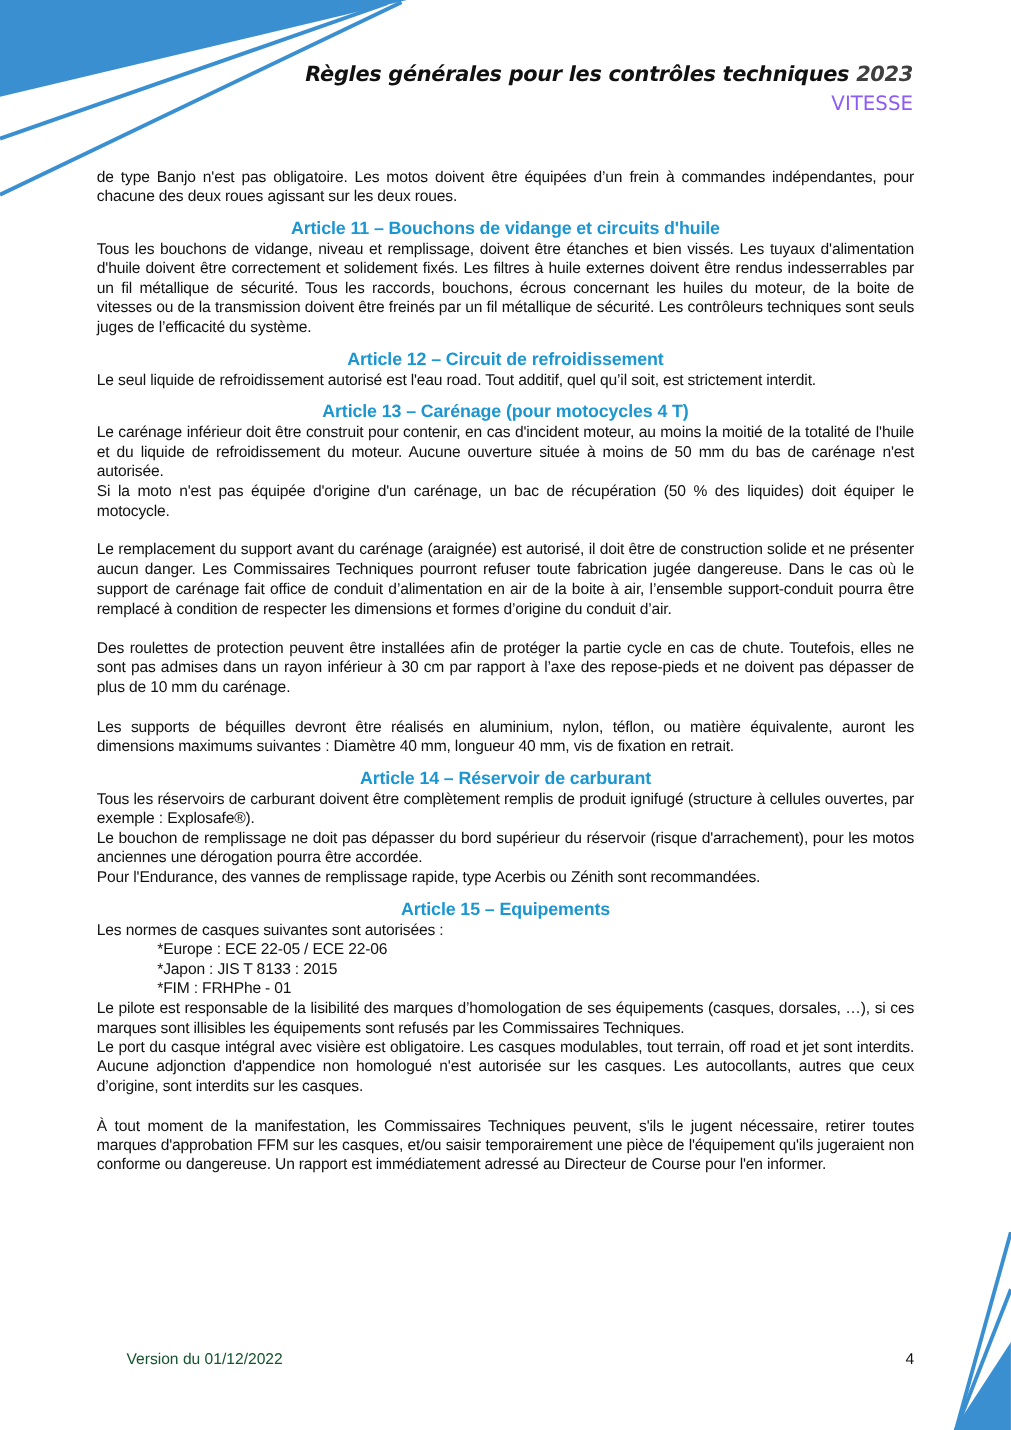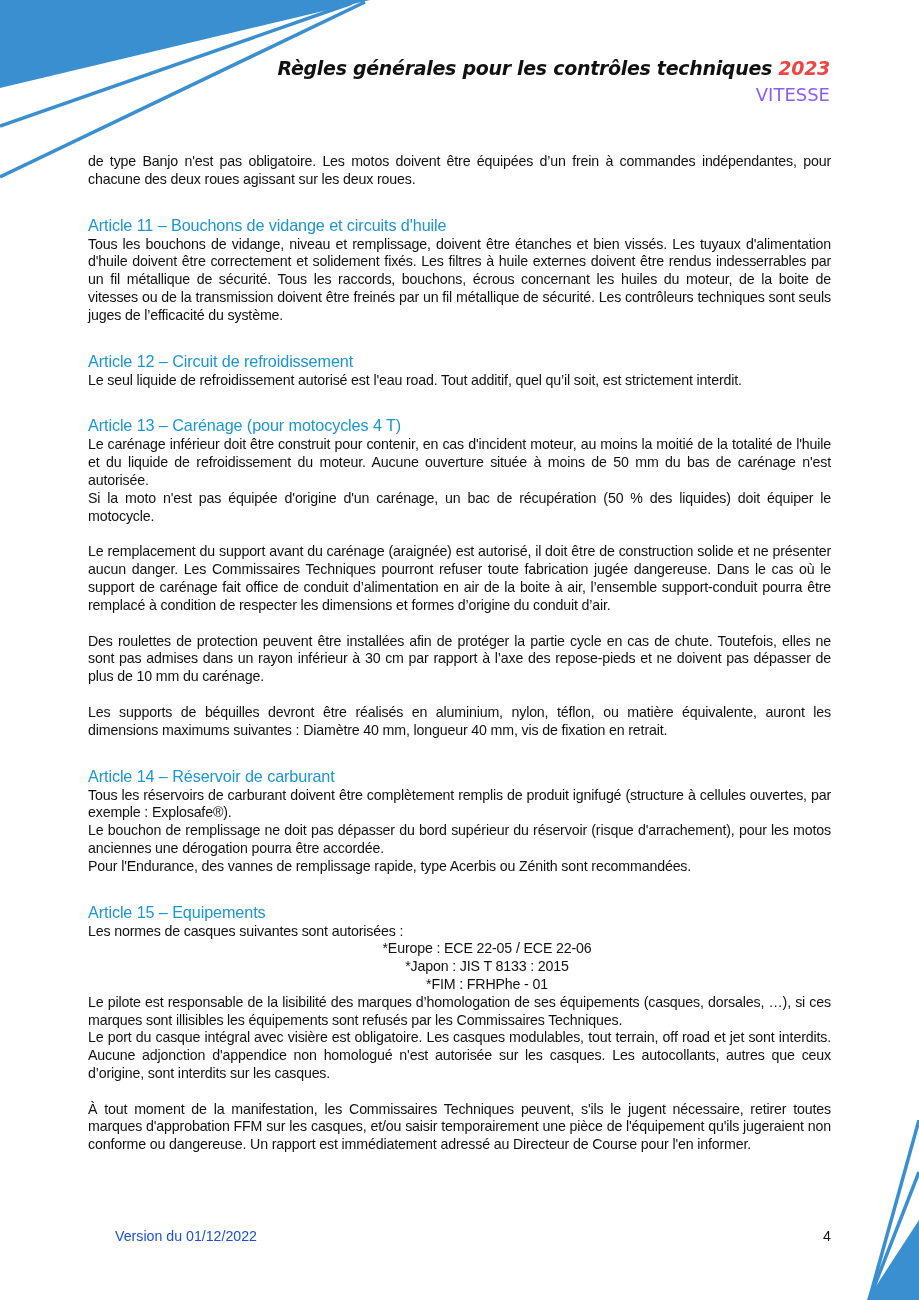--- a/index.html
+++ b/index.html
@@ -9,44 +9,44 @@
     .deco { position: absolute; pointer-events: none; }
     .deco-top { left: 0; top: 0; width: 380px; height: 180px; }
     .deco-bottom { right: 0; bottom: 0; width: 80px; height: 180px; }
 
     .header-title {
       position: absolute; right: 89px; top: 57px;
       font-family: "DejaVu Sans", sans-serif;
       font-size: 19px; font-weight: bold; font-style: italic;
       color: #111111; letter-spacing: -0.3px; white-space: nowrap;
     }
-    .header-title .year { color: #ef4444; }
+    .header-title .year { color: #404040; }
     .header-sub {
       position: absolute; right: 89px; top: 84px;
       font-family: "DejaVu Sans", sans-serif;
       font-size: 18px; color: #8b5cf6; letter-spacing: 0px;
     }
 
     .content {
       position: absolute; left: 88px; top: 153px; width: 743px;
       font-size: 14.2px; line-height: 17.8px; text-align: justify;
       letter-spacing: -0.15px;
     }
     .content p { margin: 0; }
     .gap { height: 18px; }
     .article-title {
-      color: #1b96d0; font-weight: normal; font-size: 16.2px;
-      line-height: 20px; margin-top: 26px; margin-bottom: 1px;
-      text-align: left; letter-spacing: -0.1px;
+      color: #1b96d0; font-weight: bold; font-size: 16.2px;
+      line-height: 20px; margin-top: 9px; margin-bottom: 1px;
+      text-align: center; letter-spacing: -0.1px;
     }
-    .norm-list { list-style: none; padding-left: 55px; text-align: center; }
+    .norm-list { list-style: none; padding-left: 55px; text-align: left; }
     .norm-list li { line-height: 17.8px; }
 
     .footer-version {
-      position: absolute; left: 115px; top: 1228px; font-size: 14.2px; color: #1d4ed8; text-align: center;
+      position: absolute; left: 115px; top: 1228px; font-size: 14.2px; color: #14532d; text-align: center;
     }
     .footer-page {
       position: absolute; right: 88px; top: 1228px; font-size: 14.2px; color: #111111;
     }
   </style>
 </head>
 <body>
 
 <svg class="deco deco-top" viewBox="0 0 380 180">
   <polygon points="0,0 370,0 0,88" fill="#3a8fd0"></polygon>

